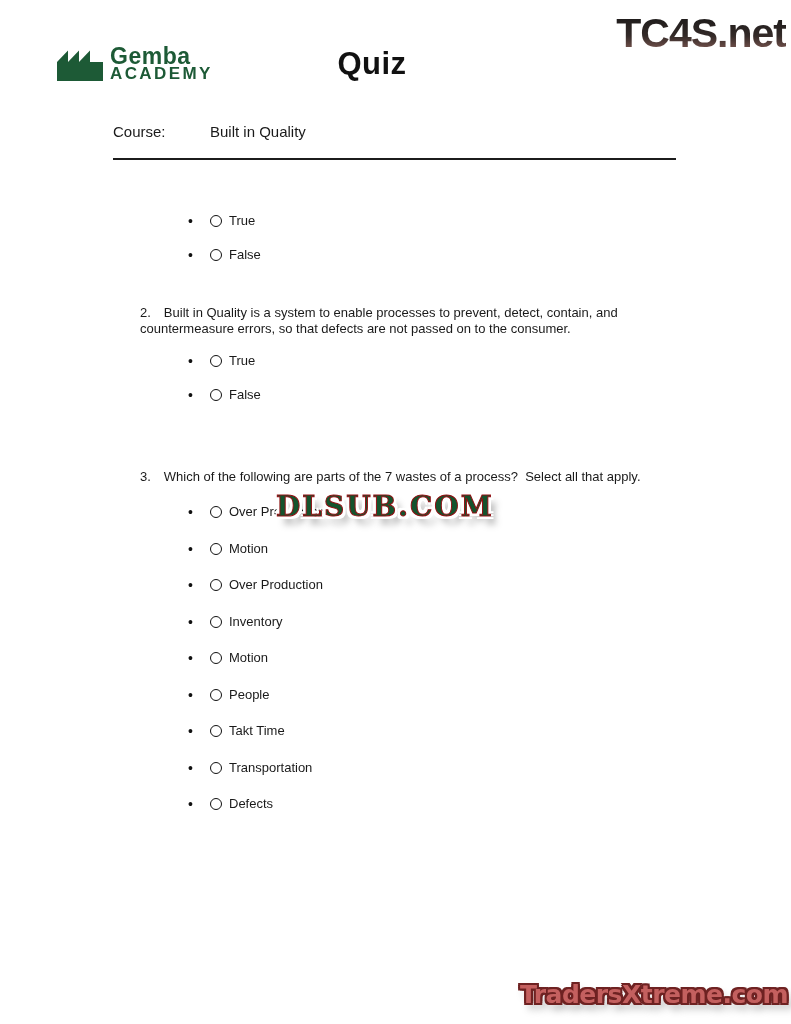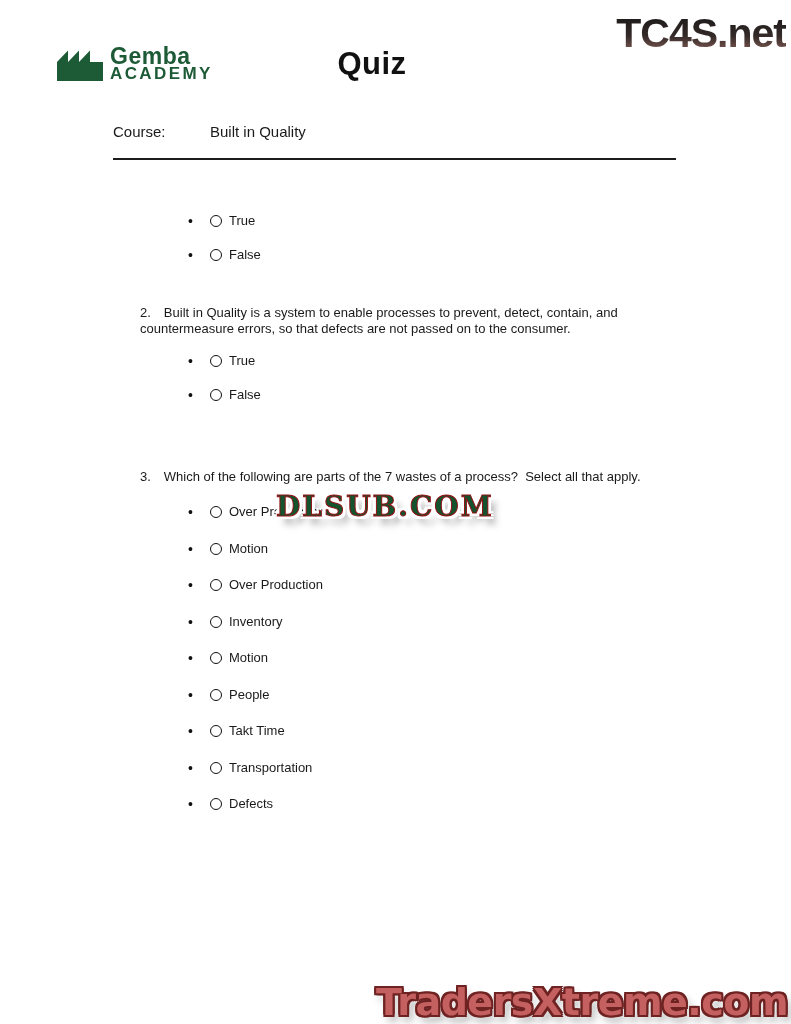--- a/index.html
+++ b/index.html
@@ -66,21 +66,21 @@
     -webkit-text-stroke:1px #930d11;
     text-shadow:
       -3px -3px 0 #ffffff, 3px -3px 0 #ffffff, -3px 3px 0 #ffffff, 3px 3px 0 #ffffff,
       -3px 0 0 #ffffff, 3px 0 0 #ffffff, 0 -3px 0 #ffffff, 0 3px 0 #ffffff,
       6px 8px 7px rgba(0,0,0,0.35);
     margin-left: 24px;
   }
   .traders {
     position:absolute; top:980px; right:3px;
     font-family:"DejaVu Sans", sans-serif;
-    font-weight:bold; font-size:38px; letter-spacing:-0.5px;
+    font-weight:bold; font-size:25px; letter-spacing:-0.5px;
     color:#c4605f;
     text-shadow:
       -2px -2px 0 #6e2222, 2px -2px 0 #6e2222, -2px 2px 0 #6e2222, 2px 2px 0 #6e2222,
       -2px 0 0 #6e2222, 2px 0 0 #6e2222, 0 -2px 0 #6e2222, 0 2px 0 #6e2222,
       0 0 7px #ffffff, 0 0 7px #ffffff,
       4px 6px 8px rgba(0,0,0,0.4);
   }
 </style>
 </head>
 <body>

